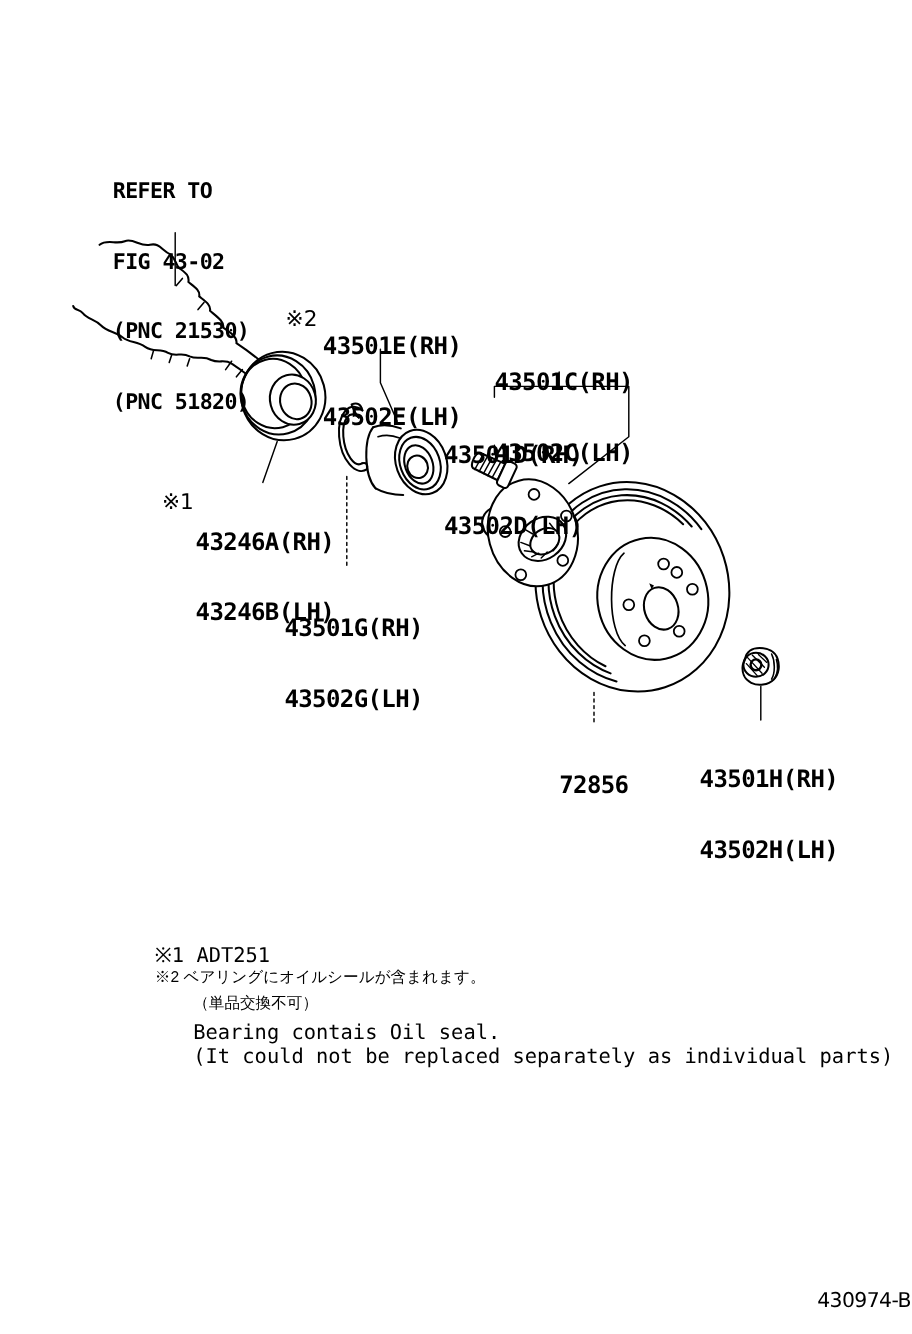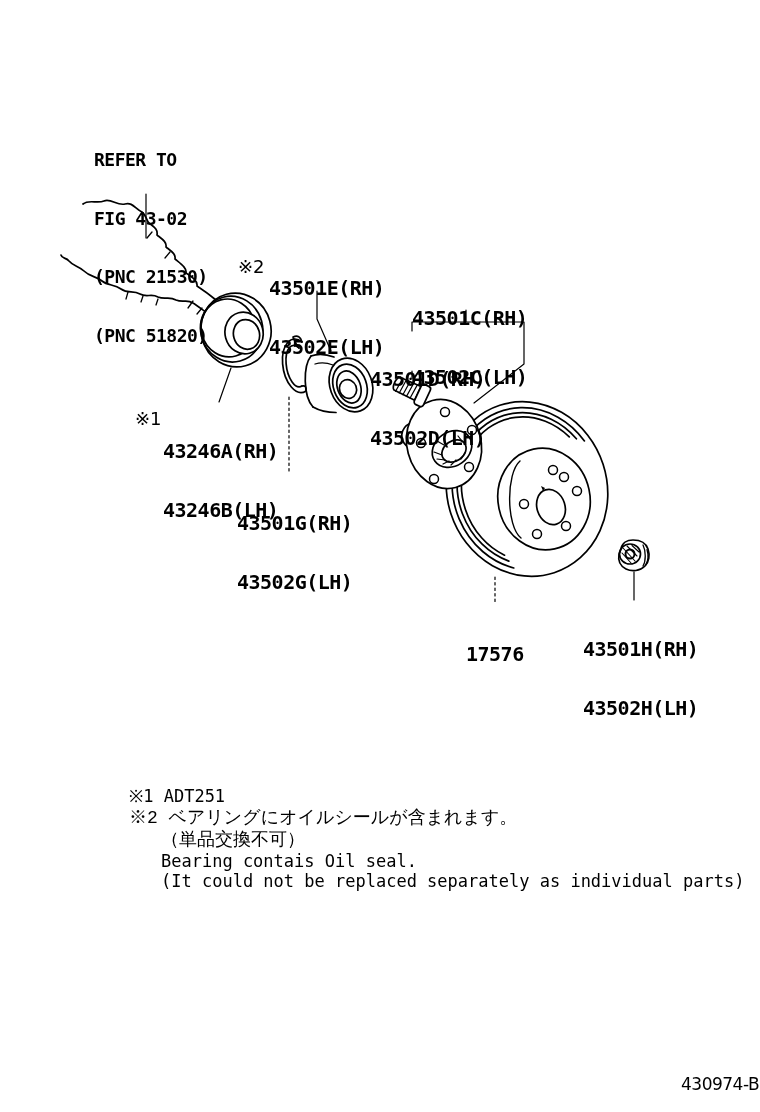--- a/index.html
+++ b/index.html
@@ -7,21 +7,21 @@
        font-family:"DejaVu Sans Mono",monospace;color:#000;}
   #canvas{position:absolute;left:0;top:0;}
   .plabel{position:absolute;font-weight:bold;font-size:20px;line-height:19.5px;
           letter-spacing:-0.5px;white-space:pre;}
   .pmarker{position:absolute;font-size:18px;font-weight:normal;
            font-family:"DejaVu Sans",sans-serif;white-space:pre;}
   .refer{position:absolute;left:94px;top:111px;font-weight:bold;font-size:18px;
          line-height:19.5px;letter-spacing:-0.5px;white-space:pre;}
   .fn{position:absolute;white-space:pre;font-weight:normal;}
   .fn-mono{font-family:"DejaVu Sans Mono",monospace;font-size:17px;}
-  .fn-jp{font-family:Liberation Mono, monospace;font-size:18px;}
+  .fn-jp{font-family:Liberation Sans, sans-serif;font-size:13px;}
   .doccode{position:absolute;left:681px;top:1074px;font-family:"DejaVu Sans",sans-serif;
            font-size:17px;letter-spacing:-0.5px;}
   svg *{vector-effect:non-scaling-stroke;}
 </style>
 </head>
 <body>
 
 <svg id="canvas" width="760" height="1112" viewBox="0 0 760 1112">
   <g fill="none" stroke="#000" stroke-width="1.7" stroke-linecap="round" stroke-linejoin="round">
 
@@ -164,21 +164,21 @@
   <div>43246A(RH)</div>
   <div>43246B(LH)</div>
 </div>
 
 <div class="plabel" style="left:237px;top:475px">
   <div>43501G(RH)</div>
   <div>43502G(LH)</div>
 </div>
 
 <div class="plabel" style="left:466px;top:606px">
-  <div>17576</div>
+  <div>72856</div>
 </div>
 
 <div class="plabel" style="left:583px;top:601px">
   <div>43501H(RH)</div>
   <div>43502H(LH)</div>
 </div>
 
 <div class="fn fn-mono" style="left:129px;top:784px">※1 ADT251</div>
 <div class="fn fn-jp" style="left:129px;top:805px">※2 ベアリングにオイルシールが含まれます。</div>
 <div class="fn fn-jp" style="left:161px;top:827px">（単品交換不可）</div>

